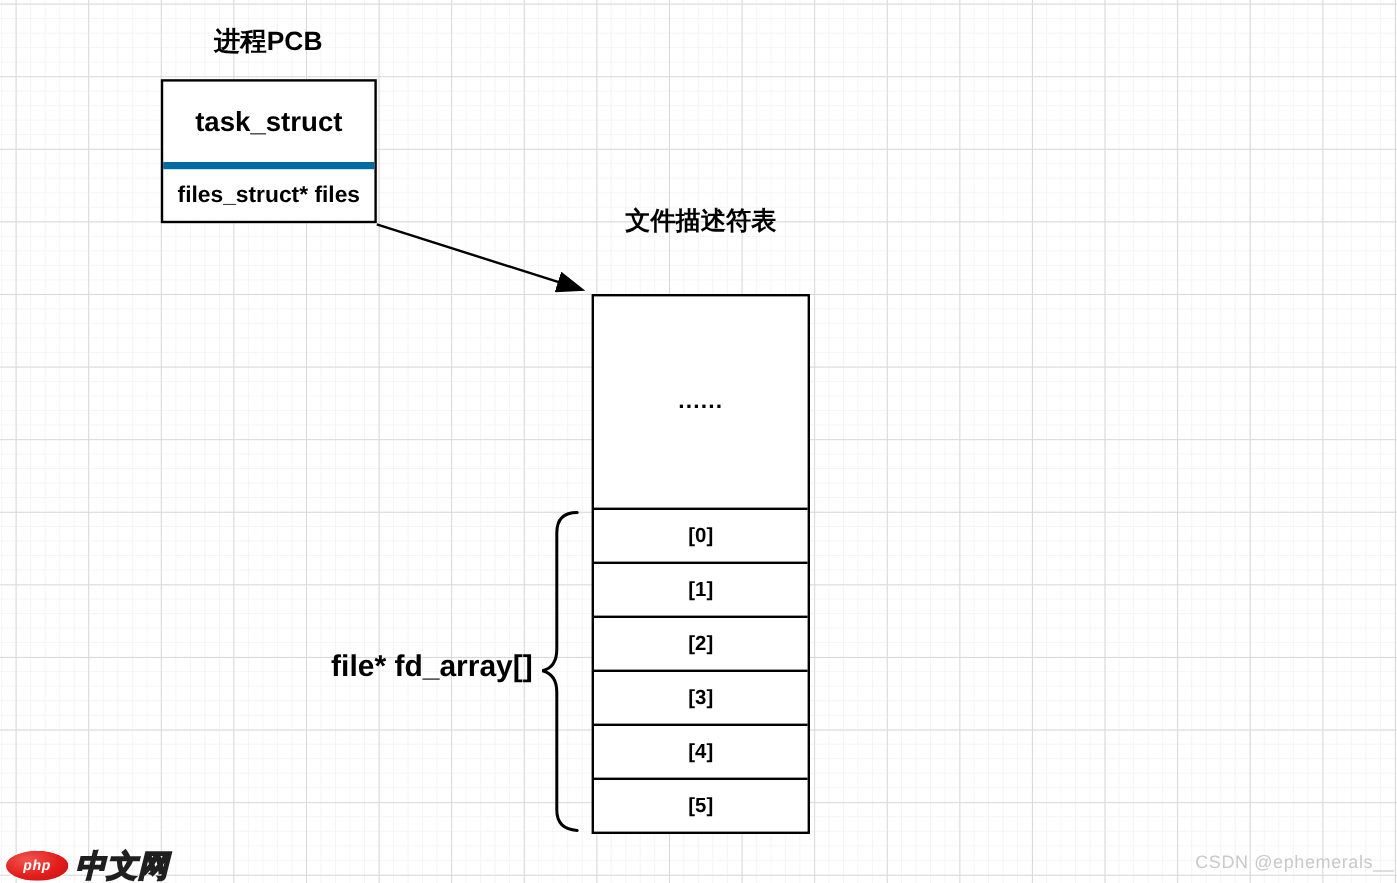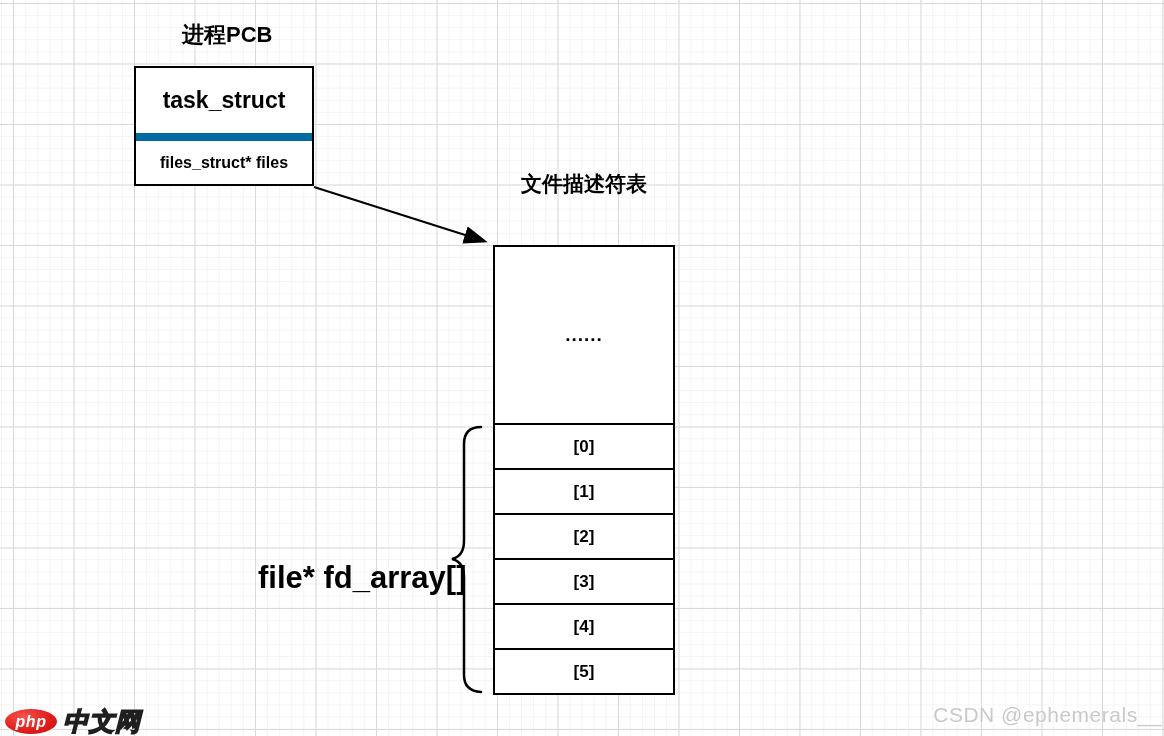--- a/index.html
+++ b/index.html
@@ -20,48 +20,48 @@
       linear-gradient(to bottom, #f5f4f5 1px, transparent 1px);
     background-size: 60.5px 60.5px, 60.5px 60.5px, 12.1px 12.1px, 12.1px 12.1px;
     background-position: 13px 0px, 0px 3px, 1px 0px, 0px 3px;
   }
 
   .abs { position: absolute; }
 
   
   .pcb-title {
     left: 134px; top: 20px; width: 179px;
-    text-align: left;
-    font-size: 22px; font-weight: bold; color: #000; margin-left: 48px;
+    text-align: center;
+    font-size: 22px; font-weight: bold; color: #000;
   }
   .table-title {
     left: 468px; top: 170px; width: 232px;
     text-align: center;
     font-size: 21px; font-weight: bold; color: #000;
     line-height: 28px;
     font-family: Liberation Serif, serif;
   }
 
   
   .task-box {
     left: 134px; top: 66px; width: 180px; height: 120px;
     border: 2px solid #000;
     background: #fff;
     display: flex; flex-direction: column;
   }
   .task-box .head {
     flex: 0 0 73px;
-    border-bottom: 8px solid #0369a1;
+    border-bottom: 6px solid #0369a1;
     display: flex; align-items: center; justify-content: center;
     font-size: 23px; font-weight: bold; color: #000;
   }
   .task-box .field {
     flex: 1;
     display: flex; align-items: center; justify-content: center;
-    font-size: 16px; font-weight: bold; color: #000;
+    font-size: 19px; font-weight: bold; color: #000;
     white-space: nowrap;
   }
 
   
   .fd-table {
     left: 493px; top: 245px; width: 182px; height: 450px;
     border: 2px solid #000;
     background: #fff;
     display: flex; flex-direction: column;
   }
@@ -73,23 +73,23 @@
   }
   .fd-table .fd-row {
     flex: 1;
     border-top: 2px solid #000;
     display: flex; align-items: center; justify-content: center;
     font-size: 17px; font-weight: bold; color: #000;
   }
 
   
   .fd-label {
-    left: 258px; top: 560px; width: 186px;
+    left: 258px; top: 541px; width: 186px;
     text-align: right;
-    font-size: 31px; font-weight: bold; color: #000;
+    font-size: 25px; font-weight: bold; color: #000;
     white-space: nowrap;
   }
 
   
   .connector-layer {
     left: 0; top: 0; width: 1164px; height: 736px;
     pointer-events: none;
   }
 
   
@@ -97,33 +97,33 @@
     left: 4px; bottom: -2px;
     display: flex; align-items: center; gap: 5px;
   }
   .logo .php-ellipse {
     width: 54px; height: 27px;
     border-radius: 50%;
     background: radial-gradient(ellipse at 35% 30%, #f3544d 0%, #e21e1c 55%, #c40f0f 100%);
     border: 1px solid #ffffff;
     display: flex; align-items: center; justify-content: center;
     color: #fff; font-weight: bold; font-style: italic;
-    font-size: 16px; letter-spacing: 0.5px;
+    font-size: 12px; letter-spacing: 0.5px; font-family: Liberation Mono, monospace;
   }
   .logo .logo-cn {
     font-size: 25px; font-weight: bold; font-style: italic;
     color: #ffffff;
     -webkit-text-stroke: 1.6px #1f1f1f;
     letter-spacing: 1px;
   }
 
   
   .watermark {
     right: 2px; bottom: 9px;
-    font-size: 21px; color: #c9c9c9;
+    font-size: 15px; color: #c9c9c9;
     text-shadow: 1px 1px 0 #ffffff;
     letter-spacing: 0.5px;
     white-space: nowrap;
   }
 </style>
 </head>
 <body>
 
 <div class="canvas">
 

